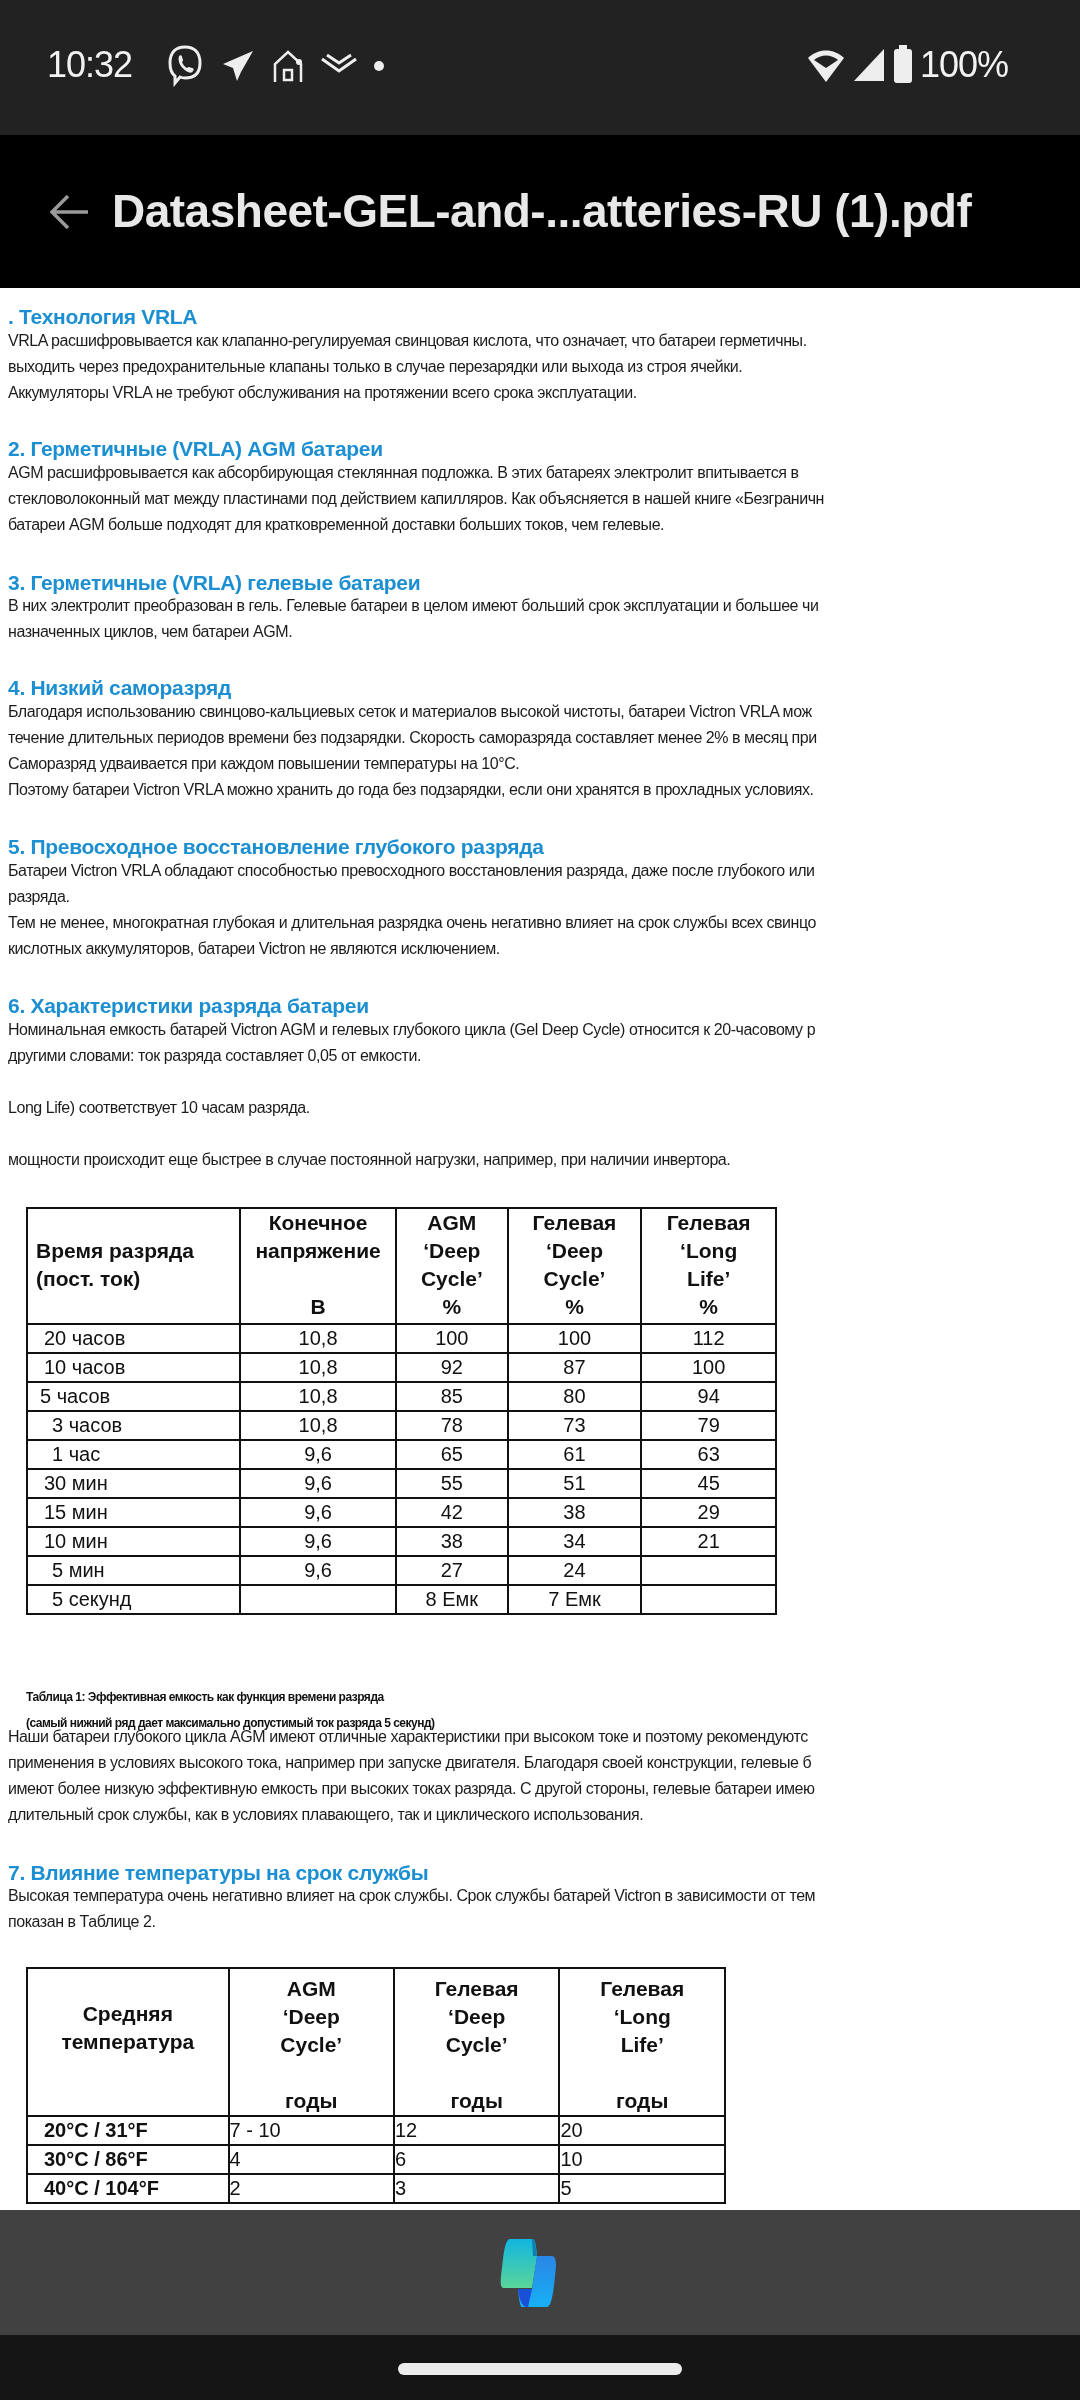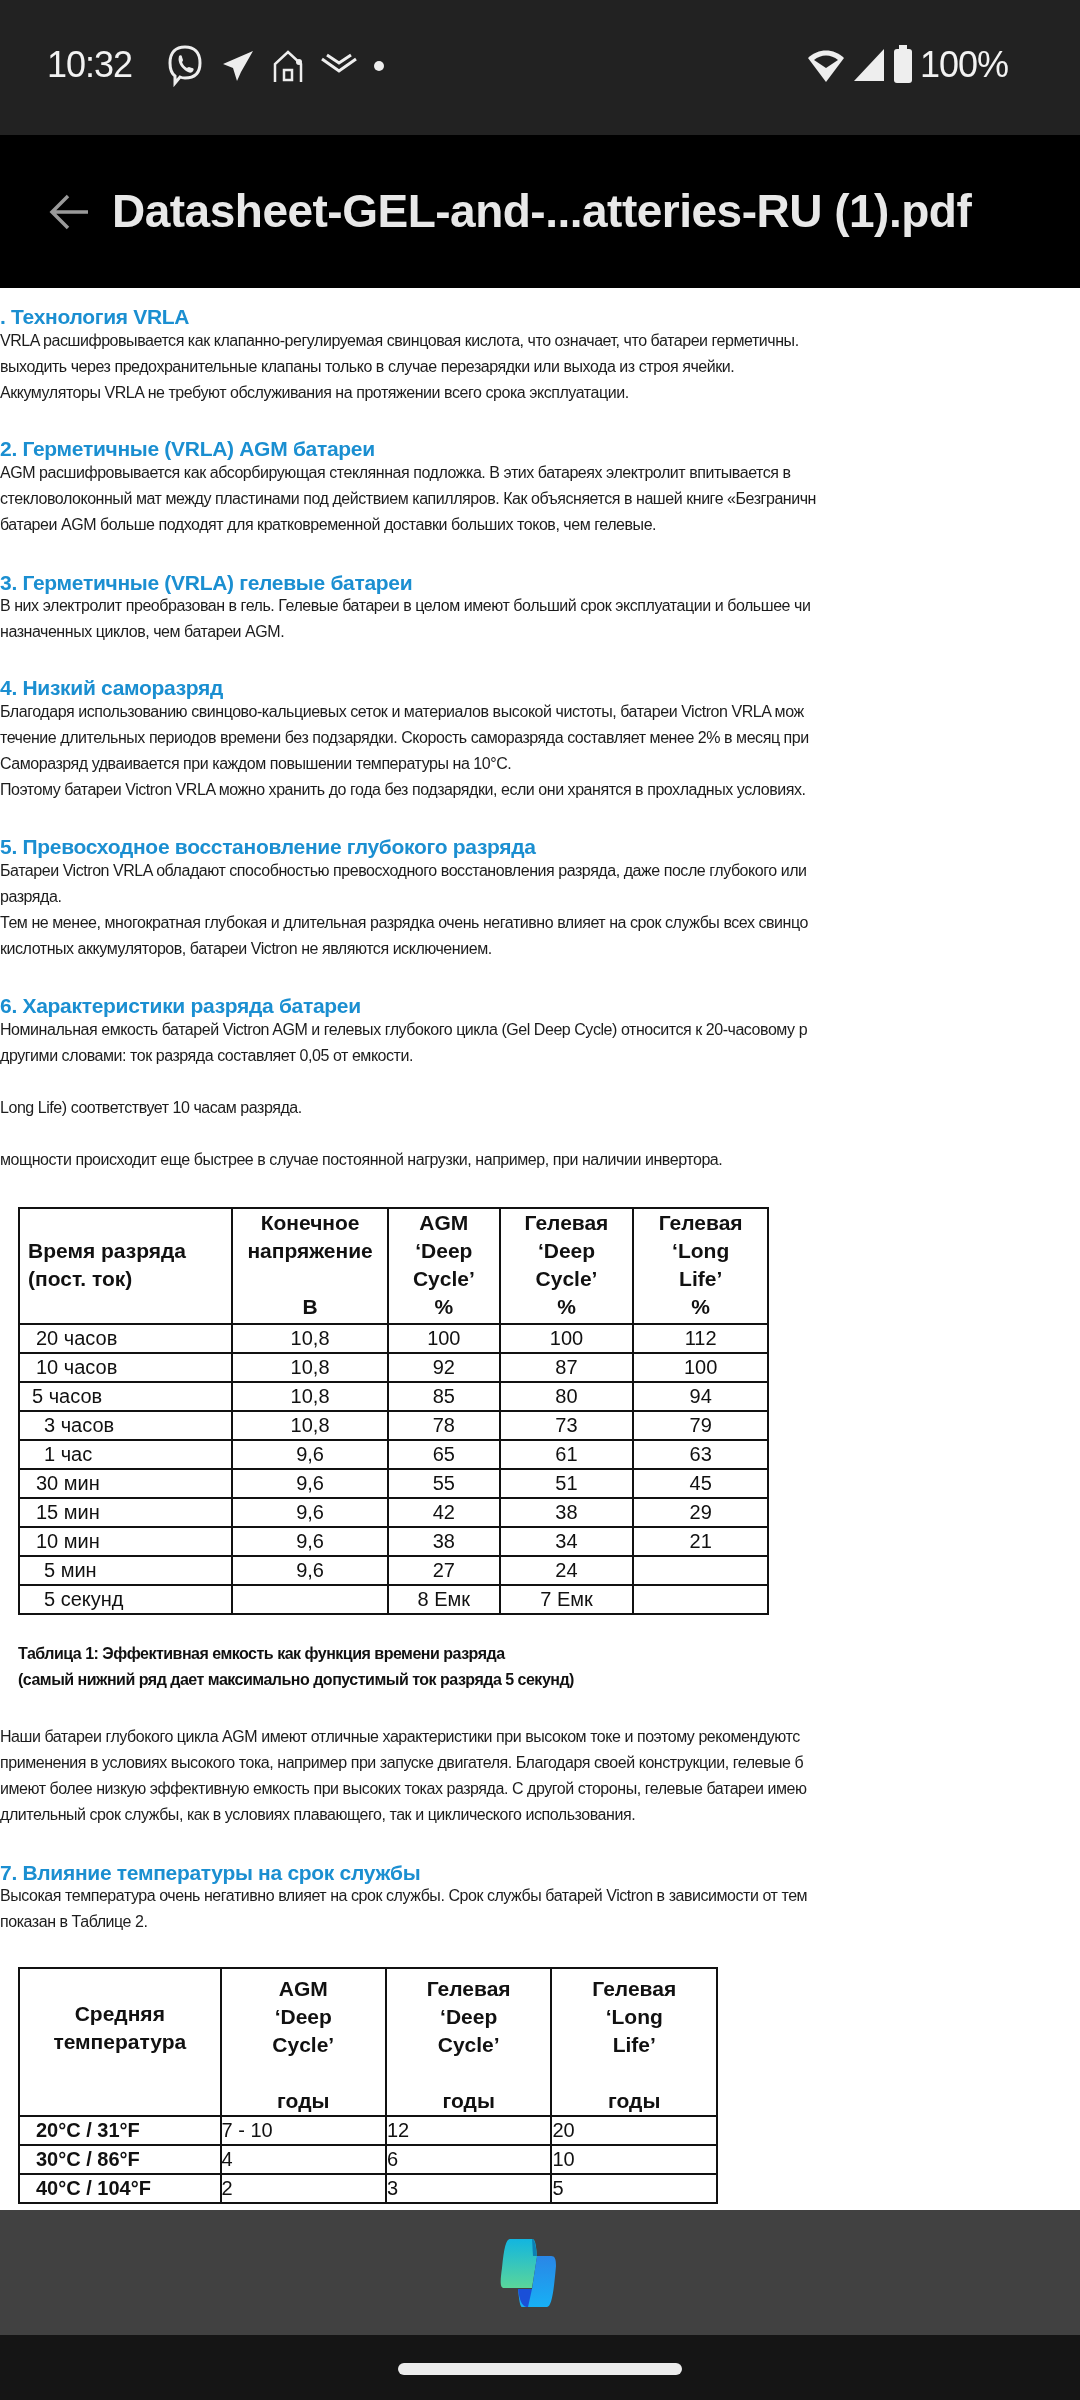--- a/index.html
+++ b/index.html
@@ -5,24 +5,24 @@
   html, body { margin:0; padding:0; }
   body { width:1080px; height:2400px; position:relative; overflow:hidden; background:#fff; font-family:"Liberation Sans", sans-serif; }
   .statusbar { position:absolute; left:0; top:0; width:1080px; height:159px; background:#222222; color:#fff; }
   .sb-time { position:absolute; left:47px; top:44px; font-size:36px; color:#f2f2f2; letter-spacing:-1px; }
   .sb-icons { position:absolute; left:165px; top:44px; display:flex; align-items:center; gap:14px; }
   .sb-right { position:absolute; right:72px; top:44px; display:flex; align-items:center; gap:6px; }
   .sb-pct { font-size:36px; color:#f2f2f2; letter-spacing:-1px; }
   .appbar { position:absolute; left:0; top:135px; width:1080px; height:153px; background:#000; }
   .back { position:absolute; left:46px; top:188px; width:48px; height:48px; }
   .title { position:absolute; left:112px; top:184px; font-size:46px; color:#e8e8e8; font-weight:bold; letter-spacing:-0.5px; white-space:nowrap; }
-  .doc { position:absolute; left:0; top:288px; width:894px; height:1922px; background:#fff; overflow:hidden; }
+  .doc { position:absolute; left:8px; top:288px; width:894px; height:1922px; background:#fff; overflow:hidden; }
   .h { position:absolute; font-family:"Liberation Sans", sans-serif; font-size:21px; color:#1b8fd1; font-weight:bold; white-space:nowrap; letter-spacing:-0.3px; }
   .p { position:absolute; font-size:16px; color:#1c1c1c; white-space:nowrap; letter-spacing:-0.45px; }
-  .cap { position:absolute; font-size:16px; color:#111; font-weight:bold; white-space:nowrap; letter-spacing:-0.5px; }
+  .cap { position:absolute; font-size:12px; color:#111; font-weight:bold; white-space:nowrap; letter-spacing:-0.5px;margin-top:45px; }
   table { position:absolute; border-collapse:collapse; font-family:"Liberation Sans", sans-serif; color:#111; }
   table td, table th { border:2px solid #111; padding:0; }
   .t1 { left:18px; top:919px; width:751px; }
   .t1 th { font-size:21px; font-weight:bold; text-align:center; vertical-align:bottom; line-height:28px; height:111px; padding-bottom:2px; }
   .t1 th.first { text-align:left; vertical-align:middle; padding-left:8px; }
   .t1 td { font-size:20px; height:27px; line-height:27px; text-align:center; }
   .t1 td.first { text-align:left; padding-left:16px; }
   .t2 { left:18px; top:1679px; width:700px; }
   .t2 th { font-size:21px; font-weight:bold; text-align:center; vertical-align:top; line-height:28px; height:137px; padding-top:6px; }
   .t2 th .unit { display:block; margin-top:28px; }

